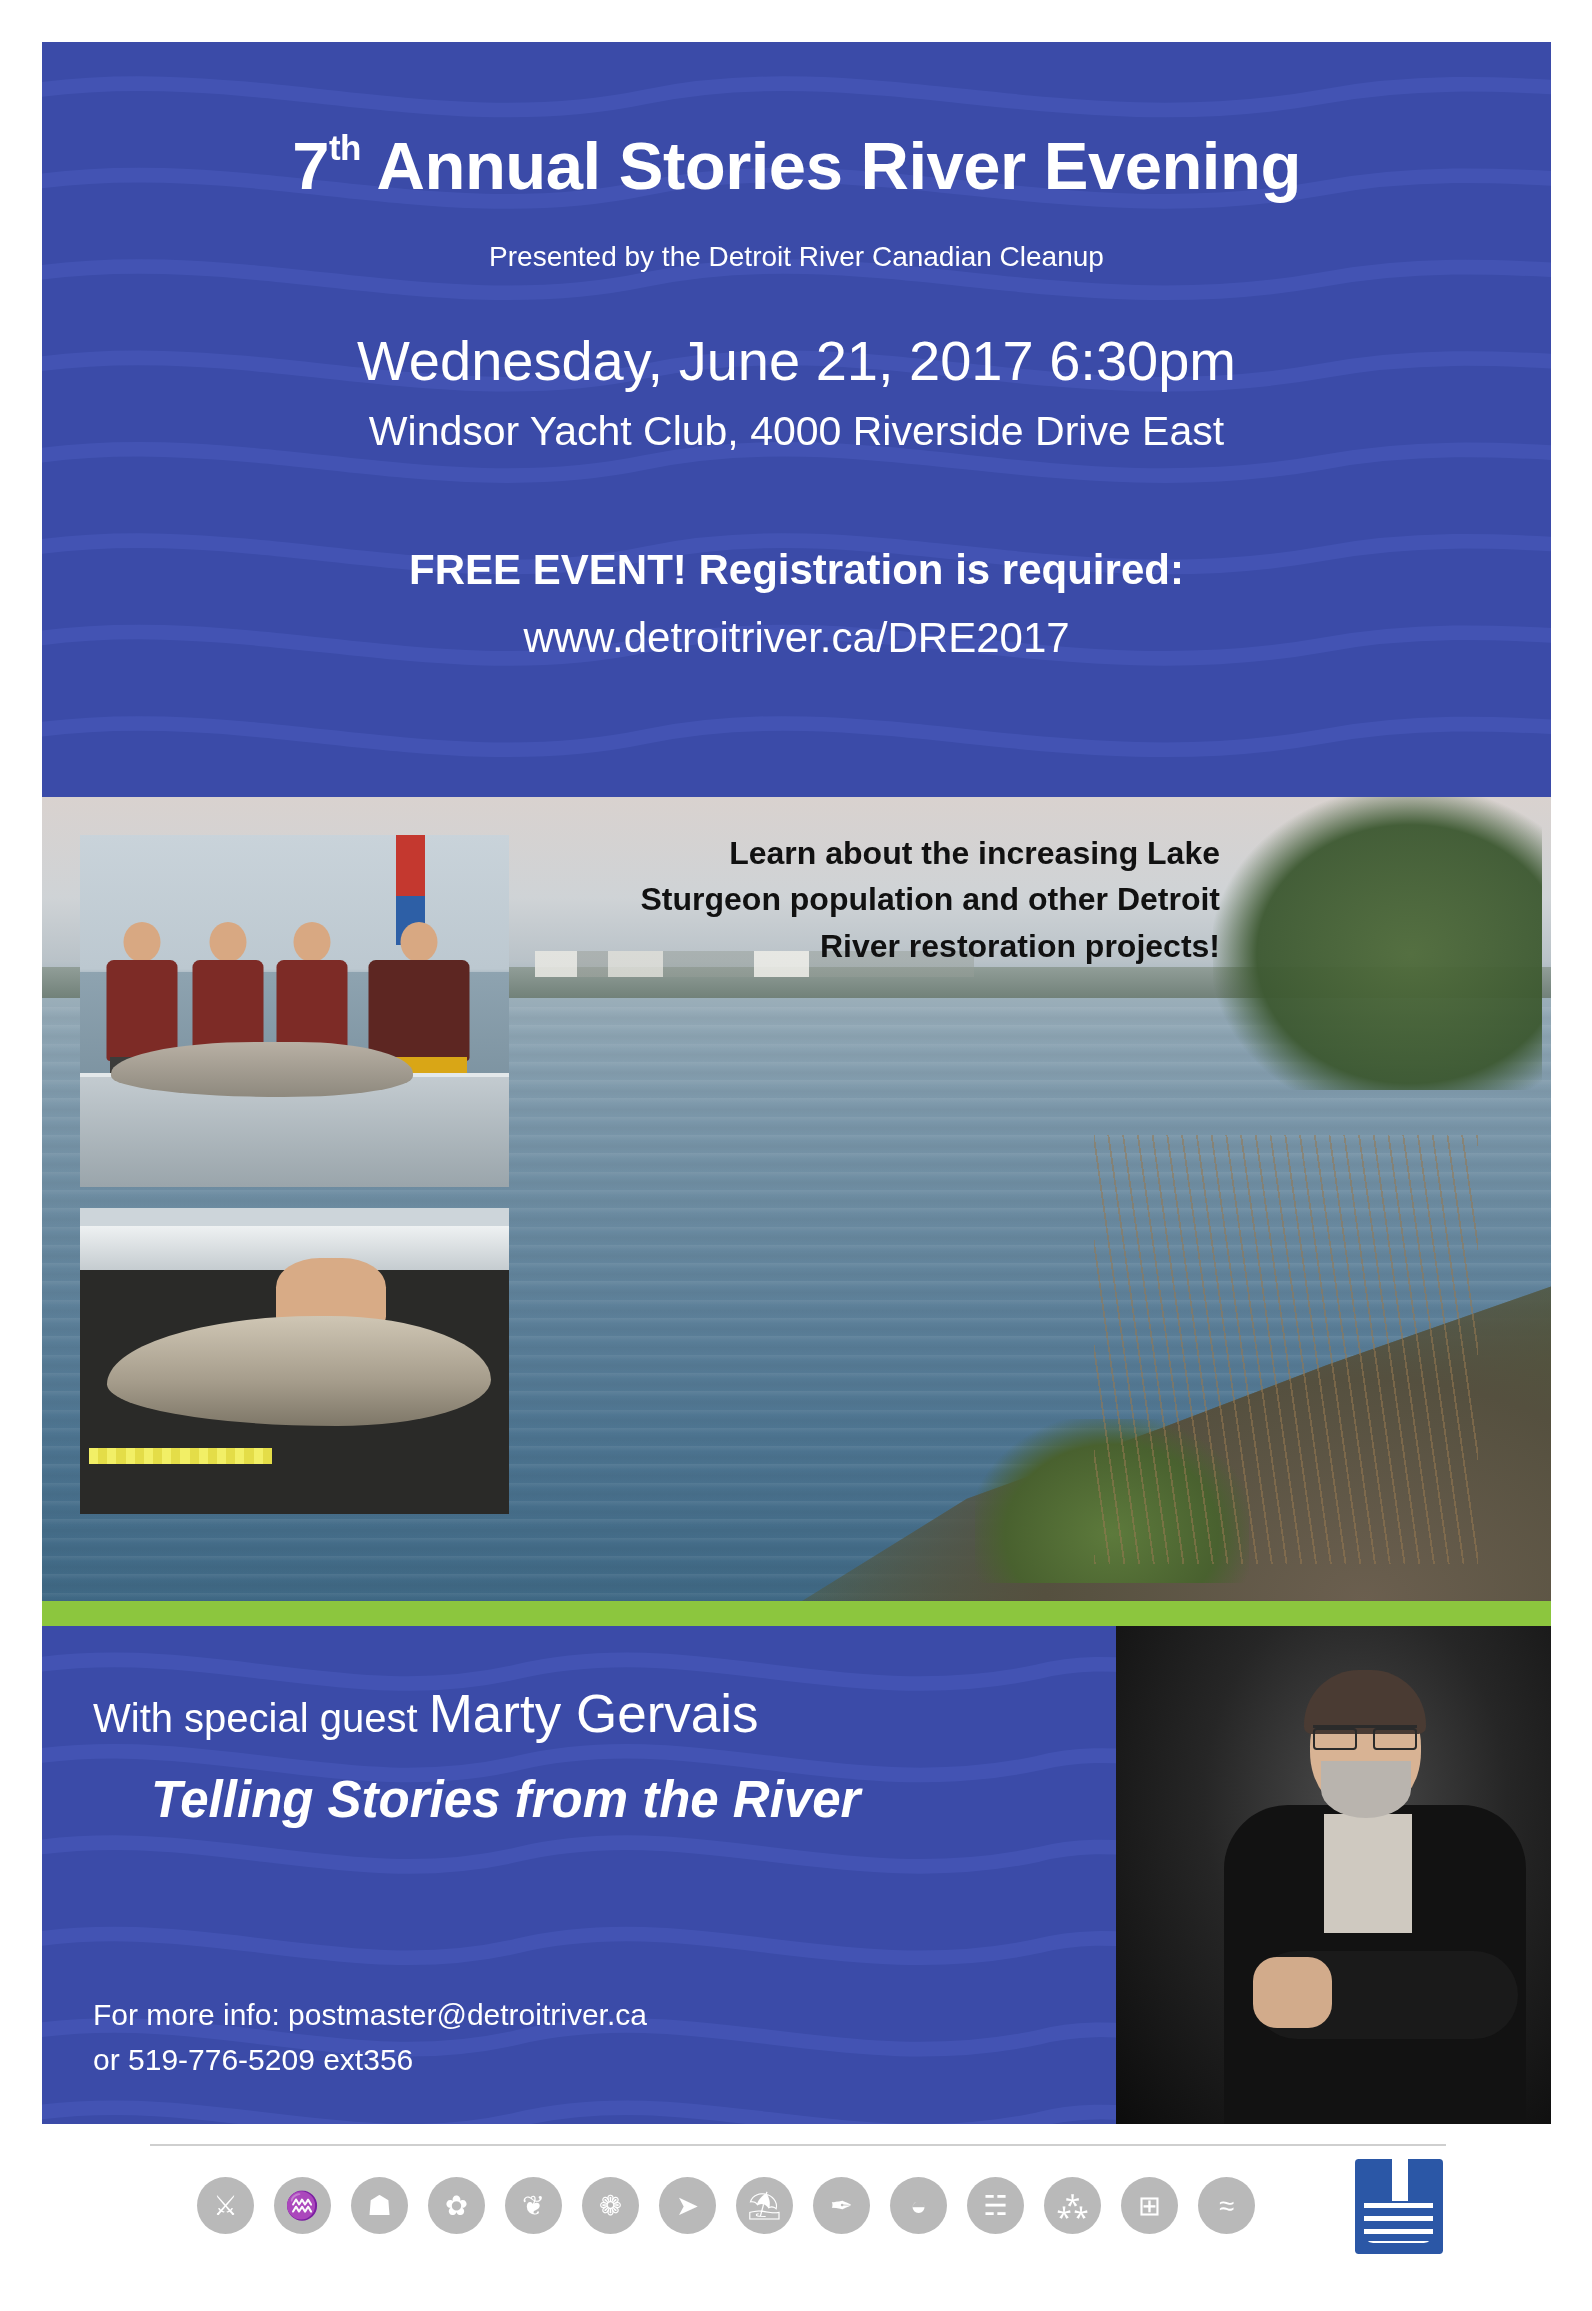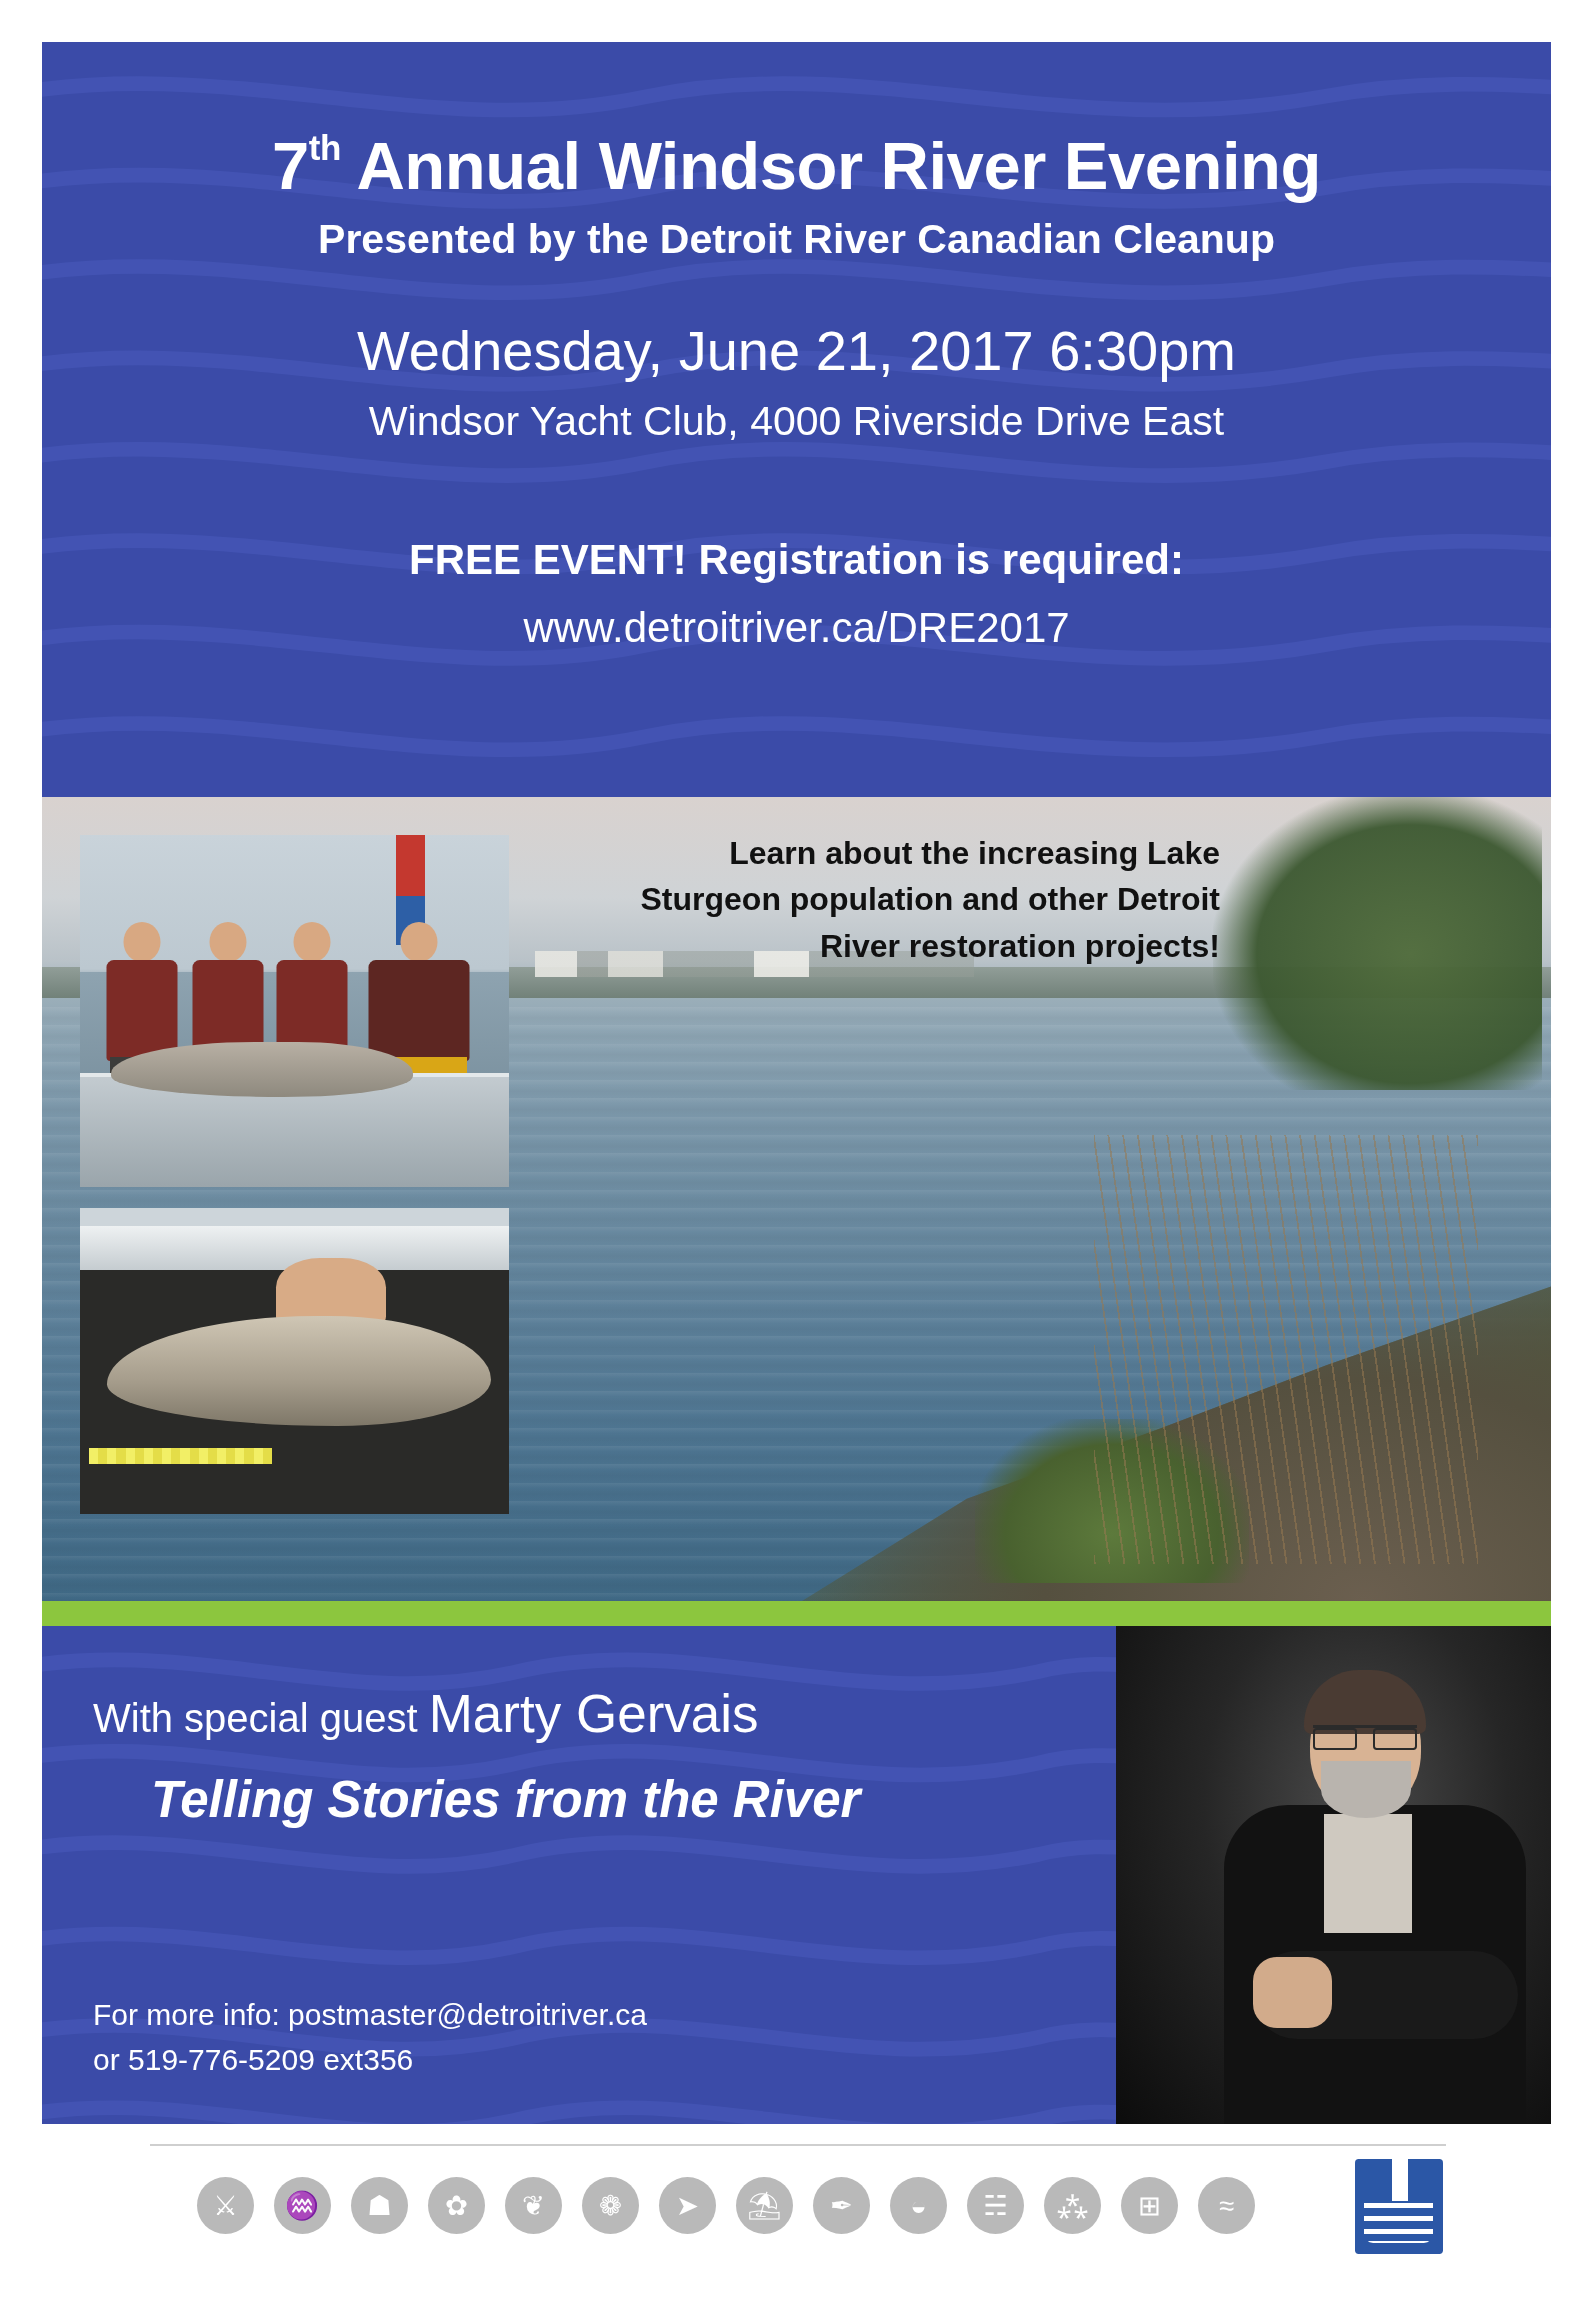--- a/index.html
+++ b/index.html
@@ -49,23 +49,23 @@
     letter-spacing: -0.5px;
     line-height: 1.05;
   }
   .title sup {
     font-size: 35px;
     vertical-align: 29px;
     font-weight: bold;
     text-align: right;
   }
   .subtitle {
-    font-size: 41px;
-    margin-top: 15px;
-    font-weight: bold;
+    font-size: 28px;
+    margin-top: 40px;
+    font-weight: normal;
   }
   .datetime {
     font-size: 56px;
     margin-top: 55px;
     font-weight: normal;
   }
   .venue {
     font-size: 41px;
     margin-top: 14.6px;
     font-weight: normal;
@@ -536,21 +536,21 @@
         <path d="M-50,260 C200,210 420,310 660,260 C900,210 1120,310 1400,260 C1560,230 1700,260 1750,250"></path>
         <path d="M-50,360 C200,310 420,410 660,360 C900,310 1120,410 1400,360 C1560,330 1700,360 1750,350"></path>
         <path d="M-50,460 C200,410 420,510 660,460 C900,410 1120,510 1400,460 C1560,430 1700,460 1750,450"></path>
         <path d="M-50,560 C200,510 420,610 660,560 C900,510 1120,610 1400,560 C1560,530 1700,560 1750,550"></path>
         <path d="M-50,660 C200,610 420,710 660,660 C900,610 1120,710 1400,660 C1560,630 1700,660 1750,650"></path>
         <path d="M-50,760 C200,710 420,810 660,760 C900,710 1120,810 1400,760 C1560,730 1700,760 1750,750"></path>
       </g>
     </svg>
 
     <div class="header-inner">
-      <div class="title"><span>7</span><sup>th</sup><span> Annual Windsor River Evening</span></div>
+      <div class="title"><span>7</span><sup>th</sup><span> Annual Stories River Evening</span></div>
       <div class="subtitle">Presented by the Detroit River Canadian Cleanup</div>
       <div class="datetime">Wednesday, June 21, 2017 6:30pm</div>
       <div class="venue">Windsor Yacht Club, 4000 Riverside Drive East</div>
       <div class="free-event">FREE EVENT! Registration is required:</div>
       <div class="reg-url">www.detroitriver.ca/DRE2017</div>
     </div>
   </div>
 
   <div class="photo-band">
     <div class="river-scene">

